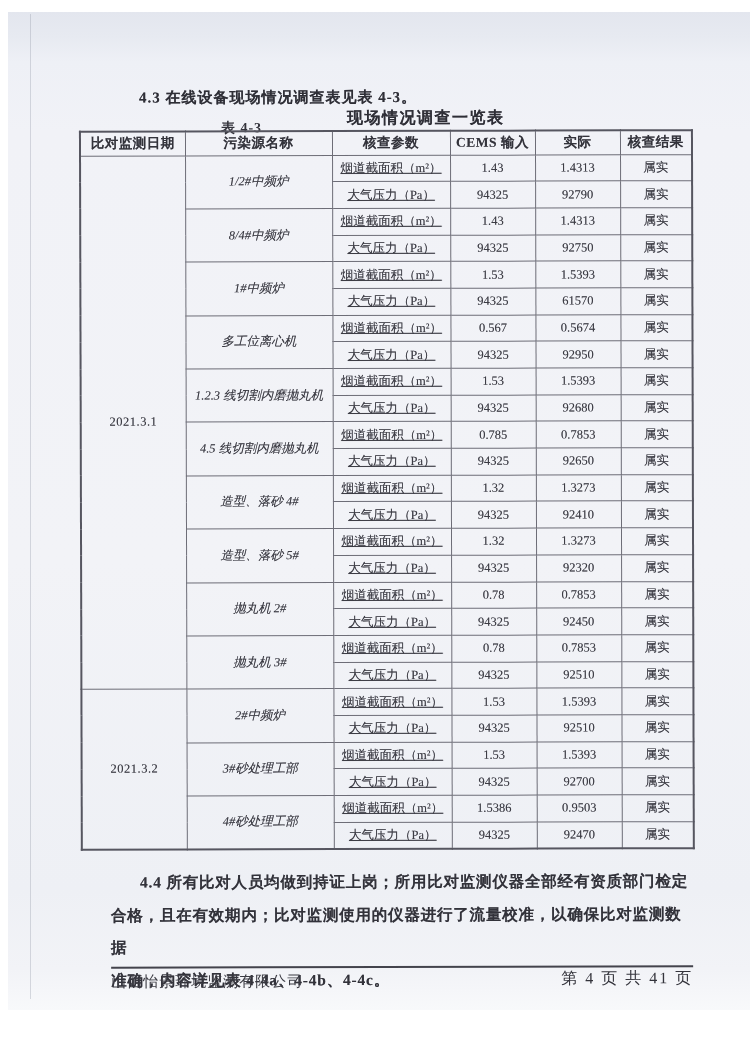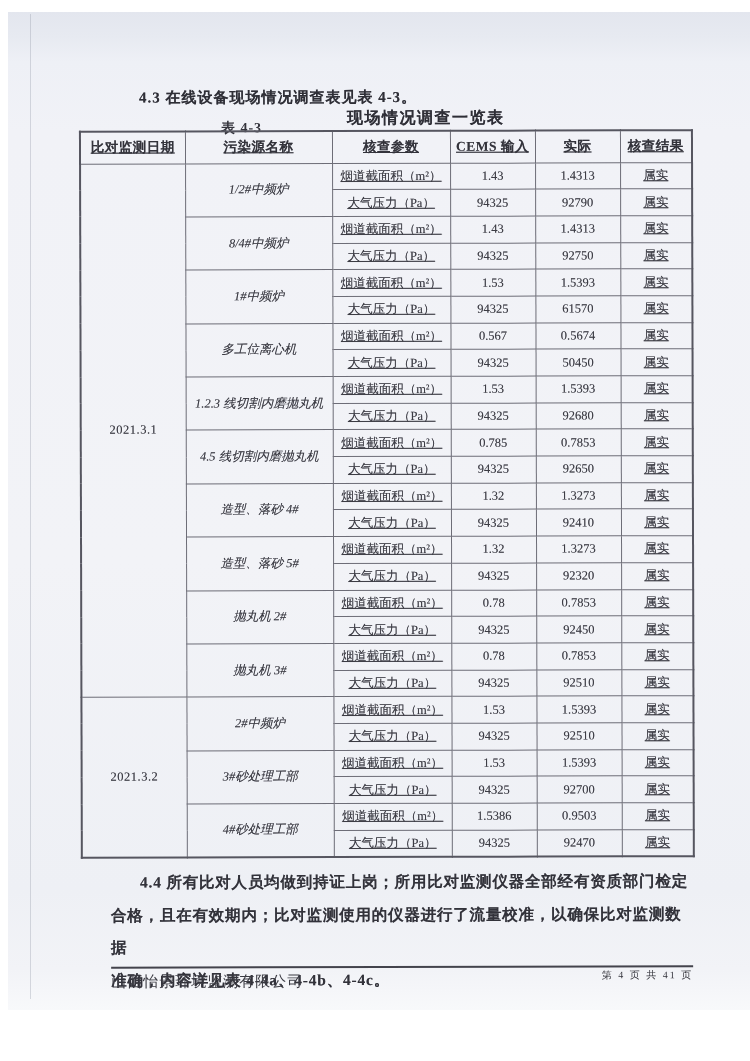--- a/index.html
+++ b/index.html
@@ -48,46 +48,45 @@
     border-collapse:collapse; table-layout:fixed;
     border:2px solid #565660;
   }
   table.survey th, table.survey td {
     border:1px solid #6d6d77;
     text-align:center; vertical-align:middle;
     color:#3c3c44;
     text-shadow:0 0 0.4px rgba(60,60,72,0.5);
   }
   table.survey th {
-    height:32px; font-size:13.5px; font-weight:bold; color:#33333b;
+    height:24px; font-size:13.5px; font-weight:bold; color:#33333b;
     letter-spacing:0.5px;
-    text-decoration:underline;
   }
   table.survey tbody td { height:26.7px; font-size:12.5px; }
   td.date-cell   { font-size:12.5px; letter-spacing:0.5px; }
   td.source-cell { font-size:12.5px;font-style:italic; }
   td.param-cell  { font-size:12.5px;text-decoration:underline; }
   td.num-cell    { font-size:12.5px; }
-  td.result-cell { font-size:12.5px;text-decoration:underline; }
+  td.result-cell { font-size:12.5px; }
   .para {
     position:absolute; left:110px; top:866px; width:584px;
     font-size:15.5px; line-height:32.5px; color:#32323a;
     letter-spacing:0.8px;
     text-shadow:0 0 0.5px rgba(50,50,60,0.5);
   }
   .para .indent { text-indent:29px; font-weight:bold; }
   .para .l2, .para .l3 { font-weight:bold; }
   .footer {
     position:absolute; left:110px; top:966px; width:582px;
     border-top:2px solid #43434c;
     padding-top:4px;
     display:flex; justify-content:space-between; align-items:flex-start;
   }
   .footer-company { font-size:15px; color:#3c3c44; letter-spacing:1px; }
-  .footer-page { font-size:10px; color:#33333b; letter-spacing:2px; position:relative; top:-3px; }
+  .footer-page { font-size:16px; color:#33333b; letter-spacing:2px; position:relative; top:-3px; }
 </style>
 </head>
 <body>
 
 <div class="scan-page"></div>
 <div class="fold-line"></div>
 
 <div class="content">
 
   <div class="section-title">4.3 在线设备现场情况调查表见表 4-3。</div>
@@ -160,21 +159,21 @@
         <tr>
           <td class="source-cell" rowspan="2">多工位离心机</td>
           <td class="param-cell">烟道截面积（m²）</td>
           <td class="num-cell">0.567</td>
           <td class="num-cell">0.5674</td>
           <td class="result-cell">属实</td>
         </tr>
         <tr>
           <td class="param-cell">大气压力（Pa）</td>
           <td class="num-cell">94325</td>
-          <td class="num-cell">50450</td>
+          <td class="num-cell">92950</td>
           <td class="result-cell">属实</td>
         </tr>
         <tr>
           <td class="source-cell" rowspan="2">1.2.3 线切割内磨抛丸机</td>
           <td class="param-cell">烟道截面积（m²）</td>
           <td class="num-cell">1.53</td>
           <td class="num-cell">1.5393</td>
           <td class="result-cell">属实</td>
         </tr>
         <tr>

